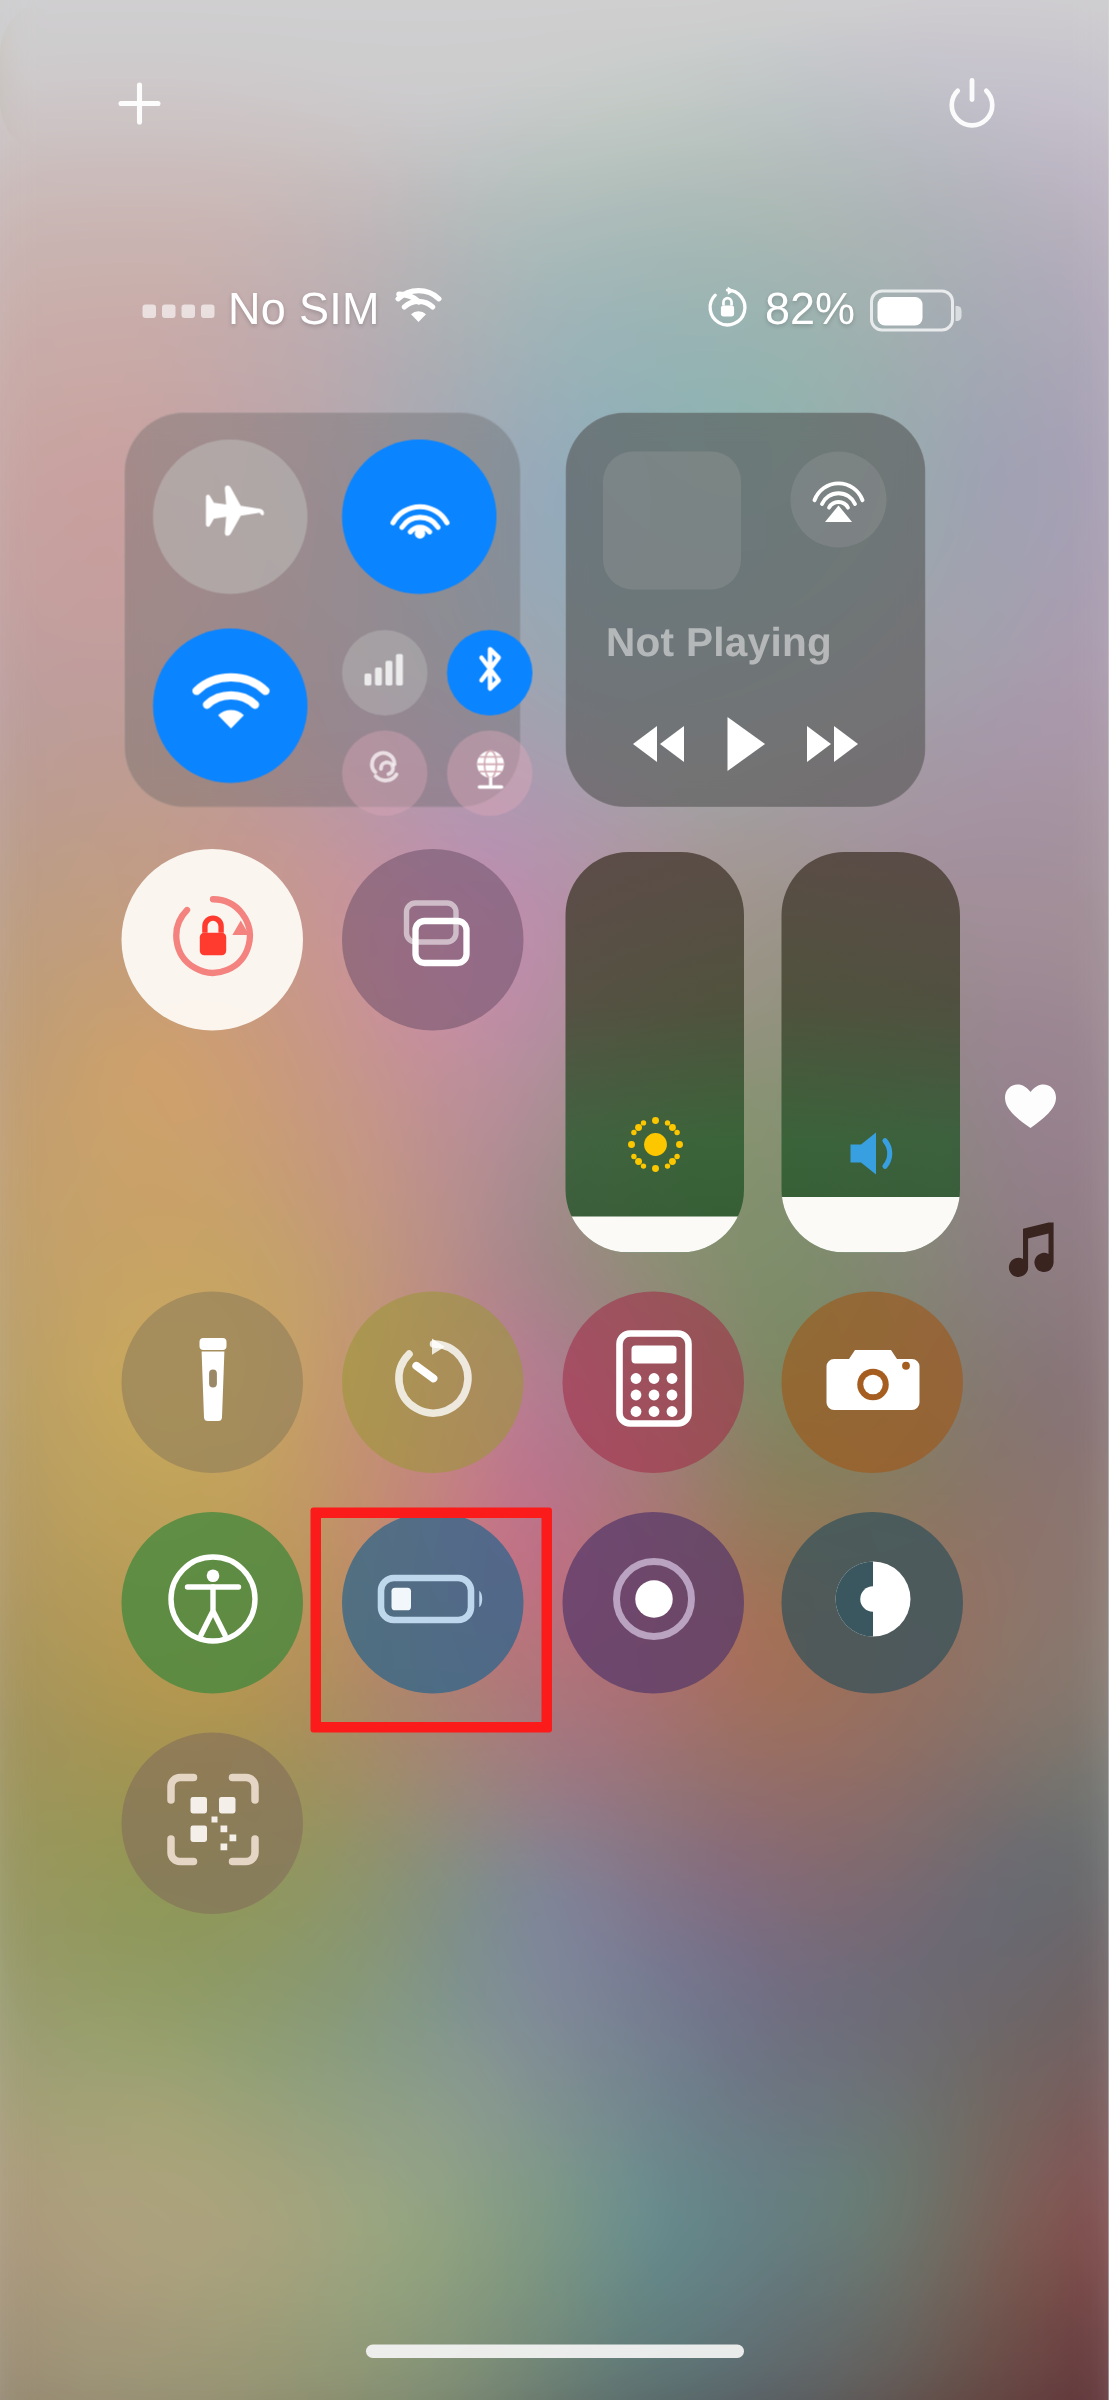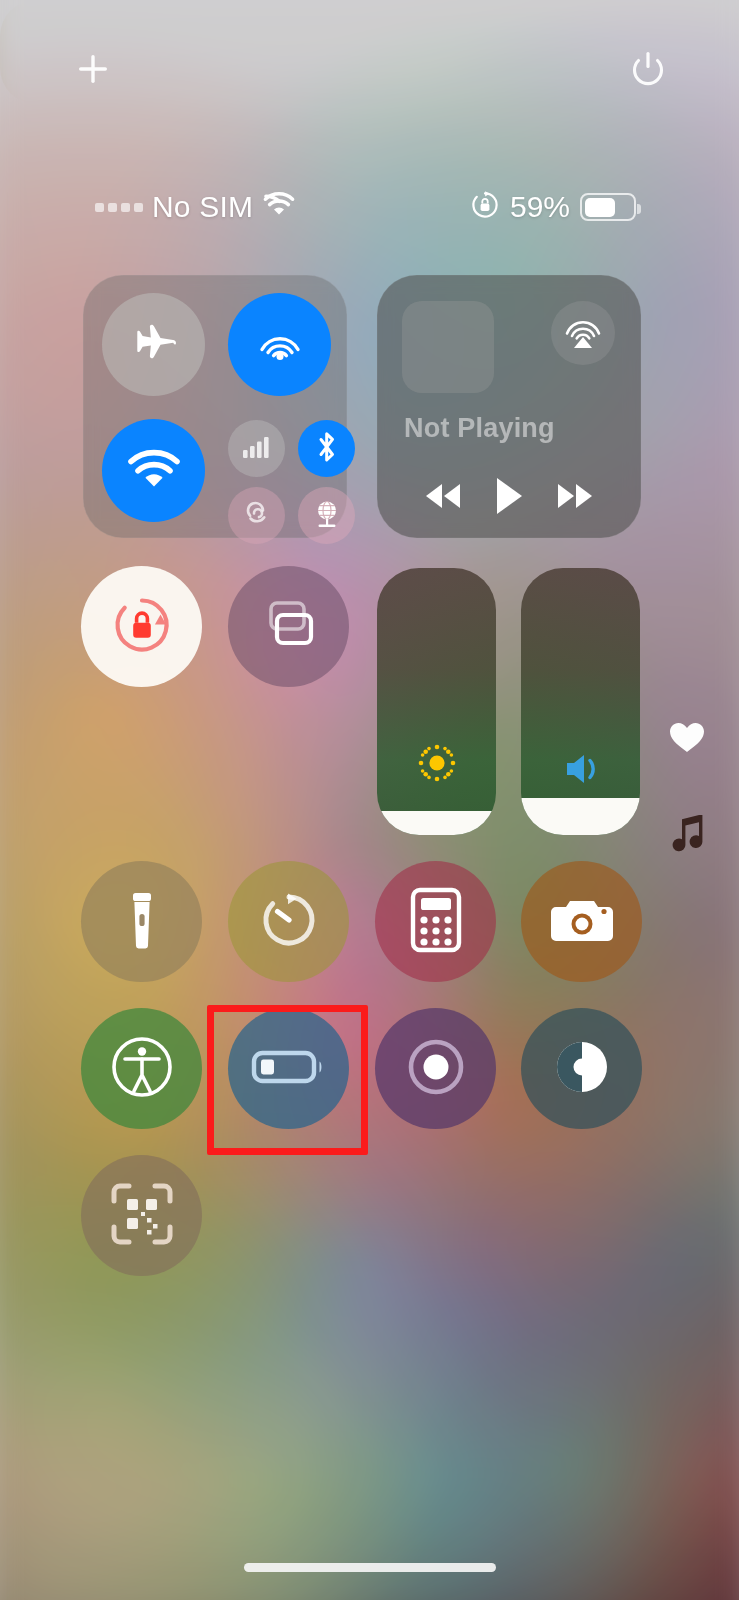--- a/index.html
+++ b/index.html
@@ -86,21 +86,21 @@
   #wifi{ left:19px; top:144px; background:#0a84ff; }
   .smToggle{ position:absolute; width:57px; height:57px; border-radius:50%;
              display:flex; align-items:center; justify-content:center; }
   #cellular{ left:145px; top:145px; background:rgba(190,190,190,.42); }
   #bluetooth{ left:215px; top:145px; background:#0a84ff; }
   #hotspot{ left:145px; top:212px; background:rgba(225,170,185,.36); }
   #vpn{ left:215px; top:212px; background:rgba(225,170,185,.42); }
 
   
   #media{
-    left:377px; top:275px; width:264px; height:263px;
+    left:377px; top:275px; width:240px; height:263px;
     background:rgba(78,78,76,.56);
     box-shadow:inset 0 0 0 .5px rgba(255,255,255,.08);
     padding-left:24px;
   }
   #artwork{ position:absolute; left:25px; top:26px; width:92px; height:92px;
             border-radius:20px; background:rgba(160,160,155,.30); }
   #airplayBtn{ position:absolute; right:26px; top:26px; width:64px; height:64px; border-radius:50%;
                background:rgba(160,160,160,.28); display:flex; align-items:center; justify-content:center;}
   #nowPlaying{ position:absolute; left:27px; top:138px; font-size:27px; font-weight:600;
                color:rgba(225,225,225,.62); letter-spacing:.2px; }
@@ -198,21 +198,21 @@
   </div>
   <div id="statusRight">
     <span>
       <svg viewBox="0 0 30 30" width="30" height="30" aria-hidden="true">
         <path d="M15 3.4a11.6 11.6 0 1 1-8.2 3.4" fill="none" stroke="#fff" stroke-width="2.2" stroke-linecap="round"></path>
         <path d="M15.2 1.2l4.2 2.6-4.2 2.7z" fill="#fff"></path>
         <rect x="10.6" y="13.6" width="8.8" height="7.4" rx="1.8" fill="#fff"></rect>
         <path d="M12.3 13.6v-2.1a2.7 2.7 0 0 1 5.4 0v2.1" fill="none" stroke="#fff" stroke-width="1.8"></path>
       </svg>
     </span>
-    <span id="battPct">59%</span>
+    <span id="battPct">82%</span>
     <span id="battShell">
       <span id="battFill" style="width: 59%;"></span>
     </span>
   </div>
 </div>
 
 <div class="module" id="connectivity">
   <div class="bigToggle" id="airplane">
     <span>
       <svg viewBox="0 0 50 50" width="50" height="50" aria-hidden="true">

